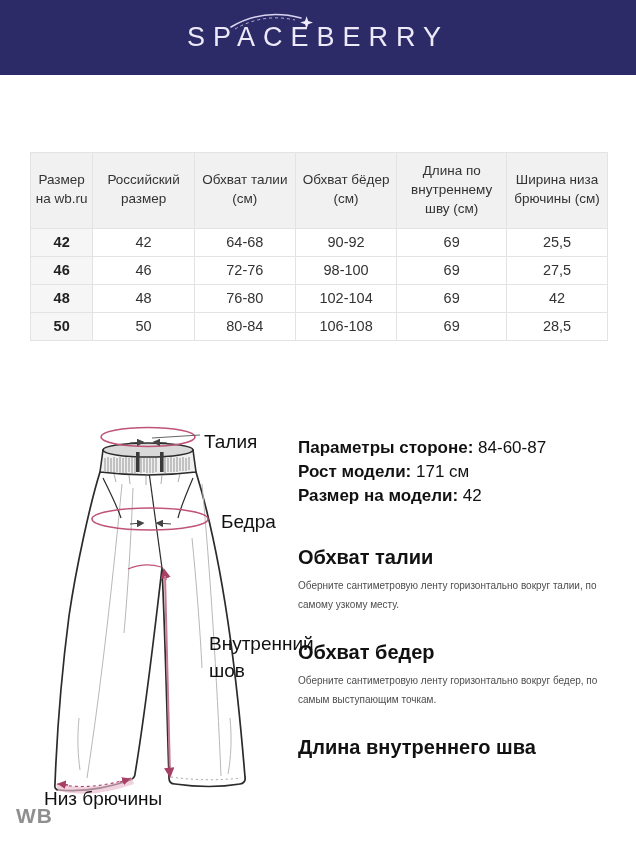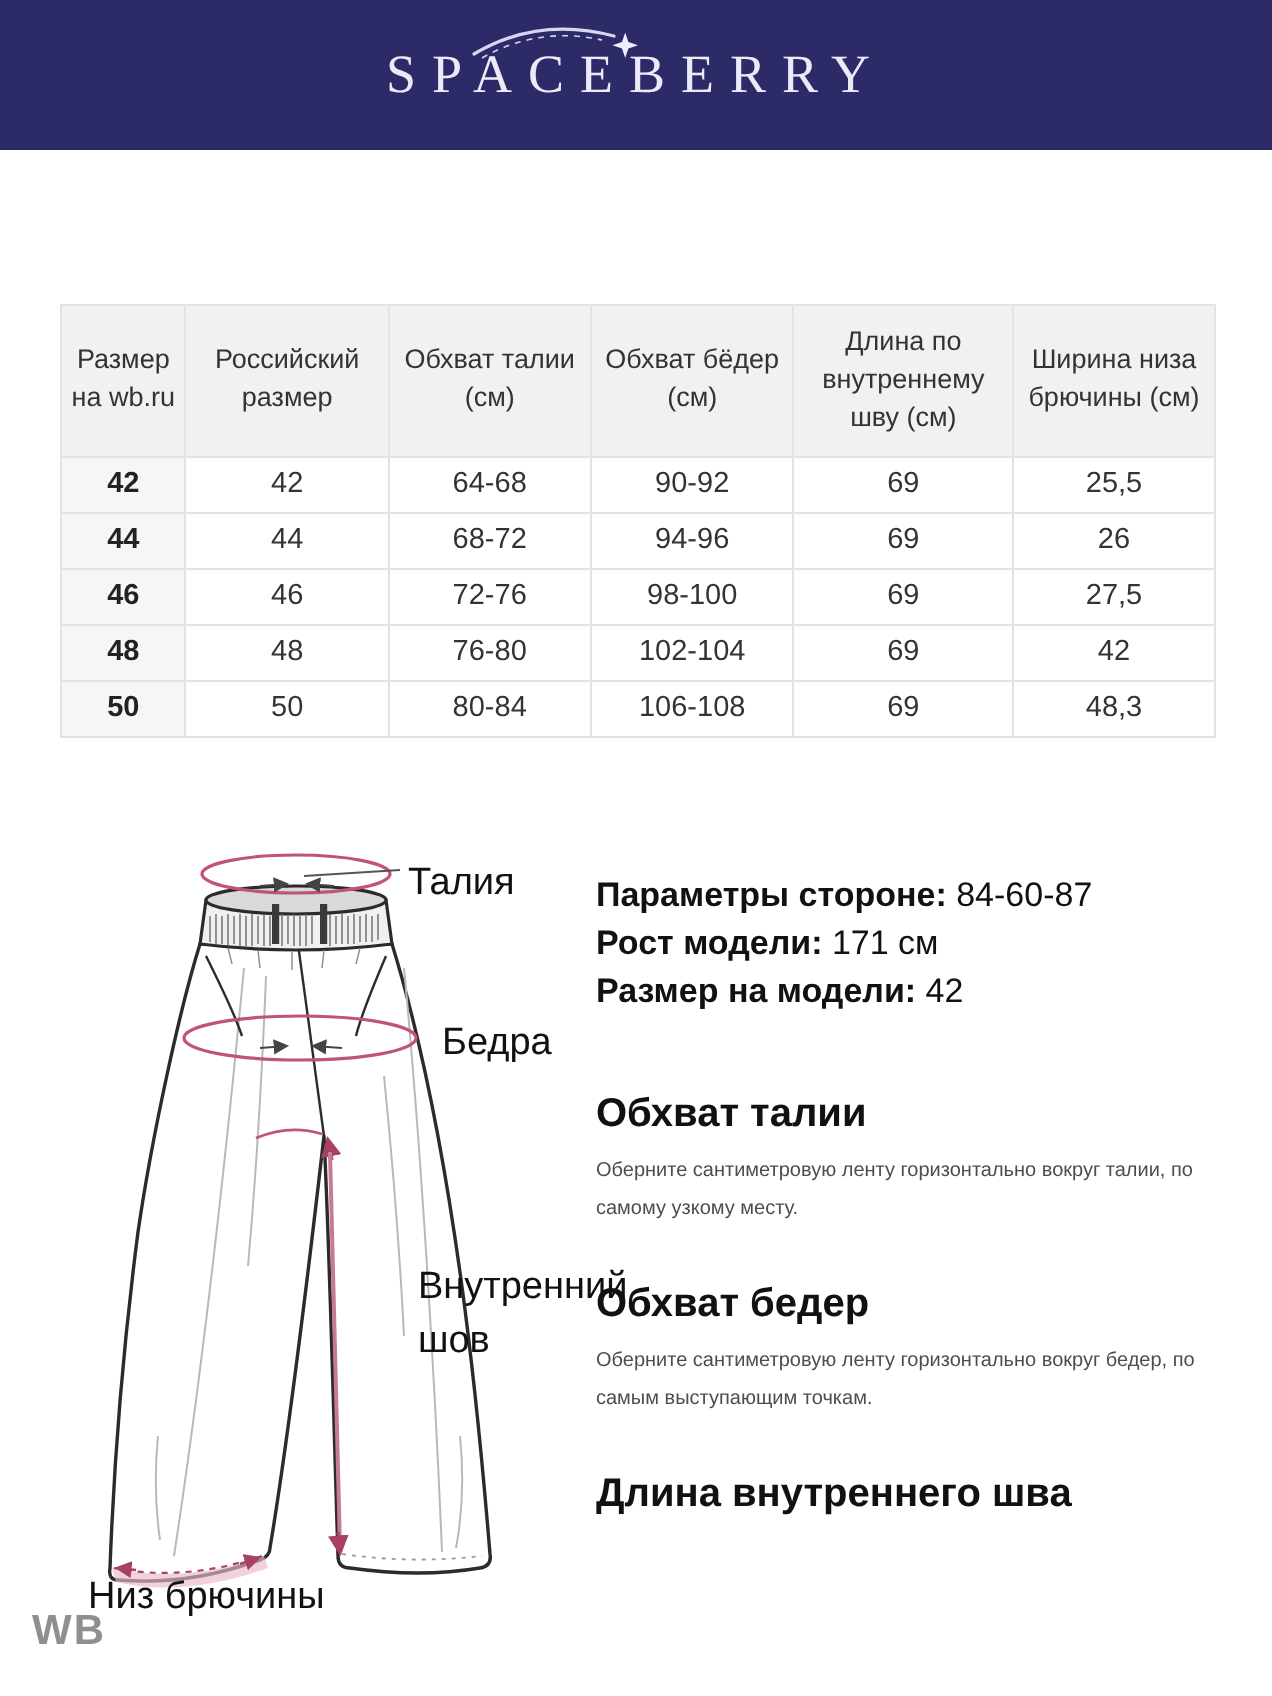--- a/index.html
+++ b/index.html
@@ -3,21 +3,21 @@
 <meta charset="utf-8">
 <style>
   html,body{margin:0;padding:0;background:#fff;}
   .page{position:relative;width:636px;height:848px;background:#ffffff;overflow:hidden;
         font-family:"Liberation Sans",sans-serif;color:#1c1c1c;}
 
   
   .brand-bar{position:absolute;left:0;top:0;width:636px;height:75px;background:#2d2a68;
              display:flex;align-items:center;justify-content:center;}
   .logo{position:relative;display:inline-block;}
-  .logo-text{font-family:Liberation Serif, serif;font-weight:300;font-size:27px;
+  .logo-text{font-family:Liberation Sans, sans-serif;font-weight:300;font-size:27px;
              letter-spacing:8px;color:#ece9f8;}
   .comet{position:absolute;left:38px;top:-17px;width:110px;height:34px;}
 
   
   .size-table{position:absolute;left:30px;top:152px;width:578px;border-collapse:collapse;
               table-layout:fixed;text-align:center;padding-left:37px;}
   .size-table col.c1{width:10.8%;}
   .size-table col.c2{width:17.6%;} .size-table col.c3{width:17.5%;}
   .size-table col.c4{width:17.6%;} .size-table col.c5{width:19.0%;}
   .size-table col.c6{width:17.5%;}
@@ -87,28 +87,20 @@
     <tbody id="table-body">
         <tr>
           <td class="rowhead">42</td>
           <td>42</td>
           <td>64-68</td>
           <td>90-92</td>
           <td>69</td>
           <td>25,5</td>
         </tr>
         <tr>
-          <td class="rowhead">44</td>
-          <td>44</td>
-          <td>68-72</td>
-          <td>94-96</td>
-          <td>69</td>
-          <td>26</td>
-        </tr>
-        <tr>
           <td class="rowhead">46</td>
           <td>46</td>
           <td>72-76</td>
           <td>98-100</td>
           <td>69</td>
           <td>27,5</td>
         </tr>
         <tr>
           <td class="rowhead">48</td>
           <td>48</td>
@@ -116,21 +108,21 @@
           <td>102-104</td>
           <td>69</td>
           <td>42</td>
         </tr>
         <tr>
           <td class="rowhead">50</td>
           <td>50</td>
           <td>80-84</td>
           <td>106-108</td>
           <td>69</td>
-          <td>48,3</td>
+          <td>28,5</td>
         </tr>
       </tbody>
   </table>
 
   <div class="diagram">
     <svg width="262" height="400" viewBox="0 0 262 400">
       <defs>
         <marker id="arrD" viewBox="0 0 10 10" refX="8" refY="5" markerWidth="7" markerHeight="7" orient="auto-start-reverse">
           <path d="M0,0 L10,5 L0,10 z" fill="#444"></path>
         </marker>

